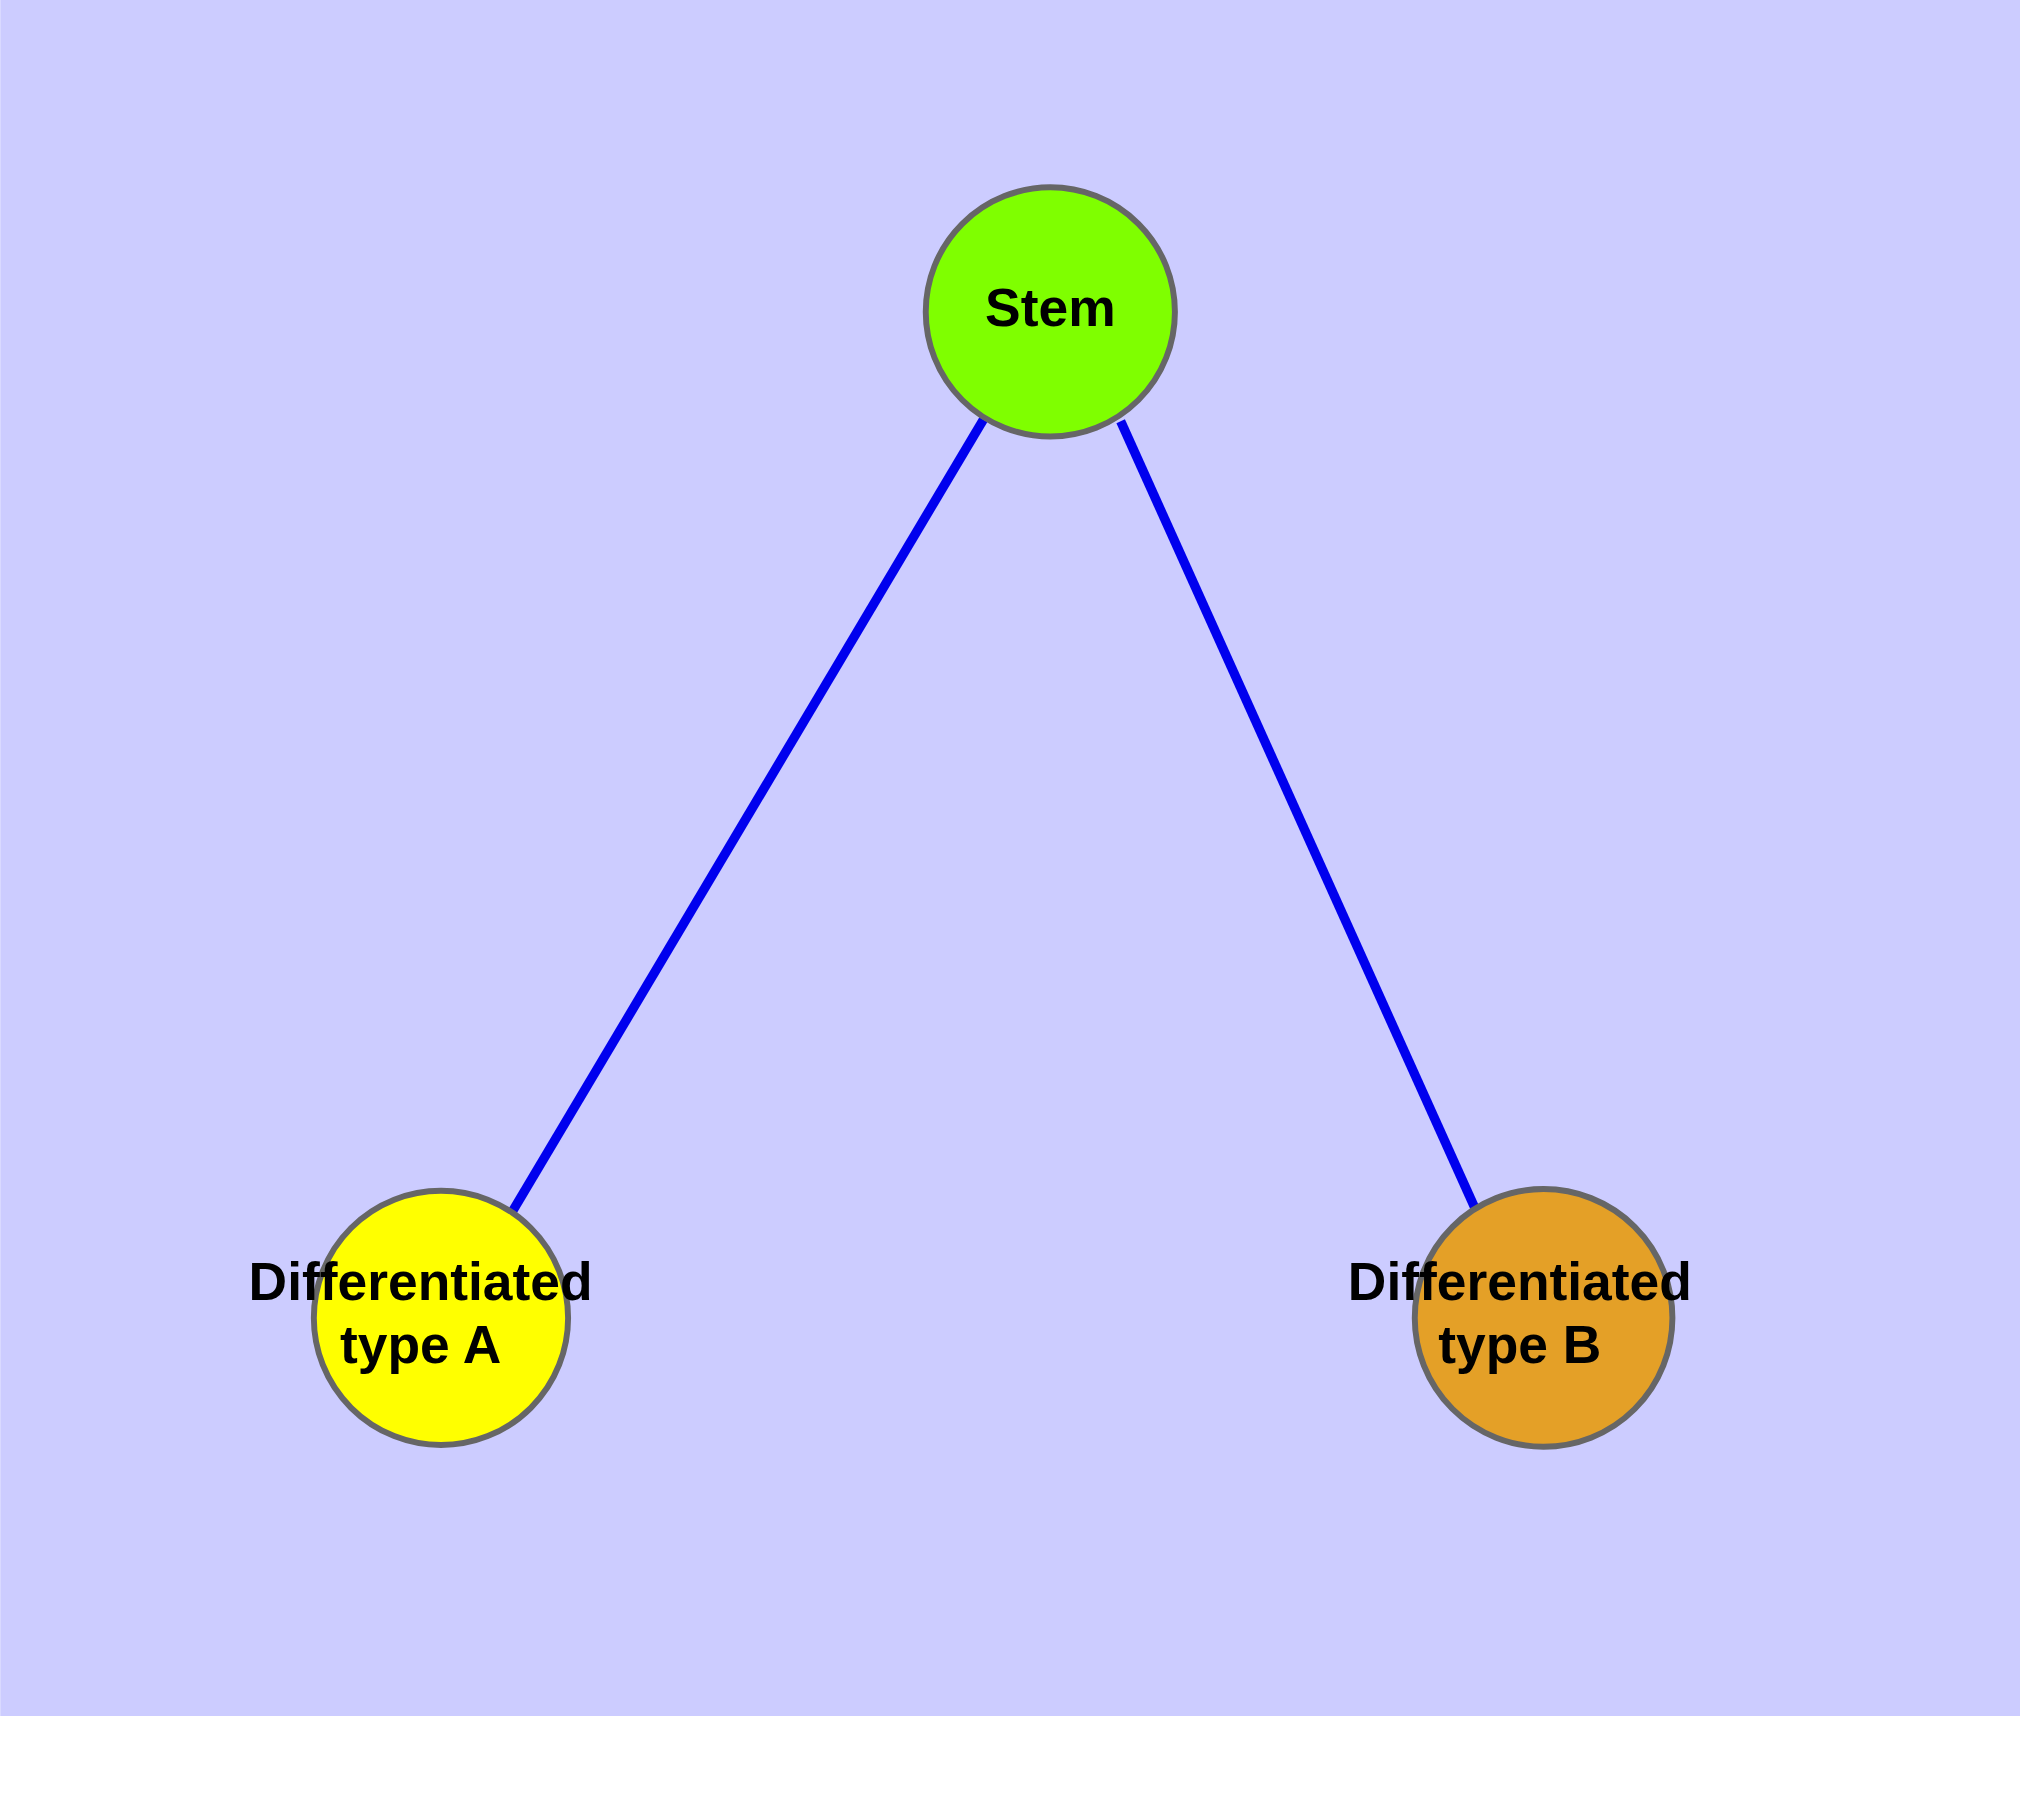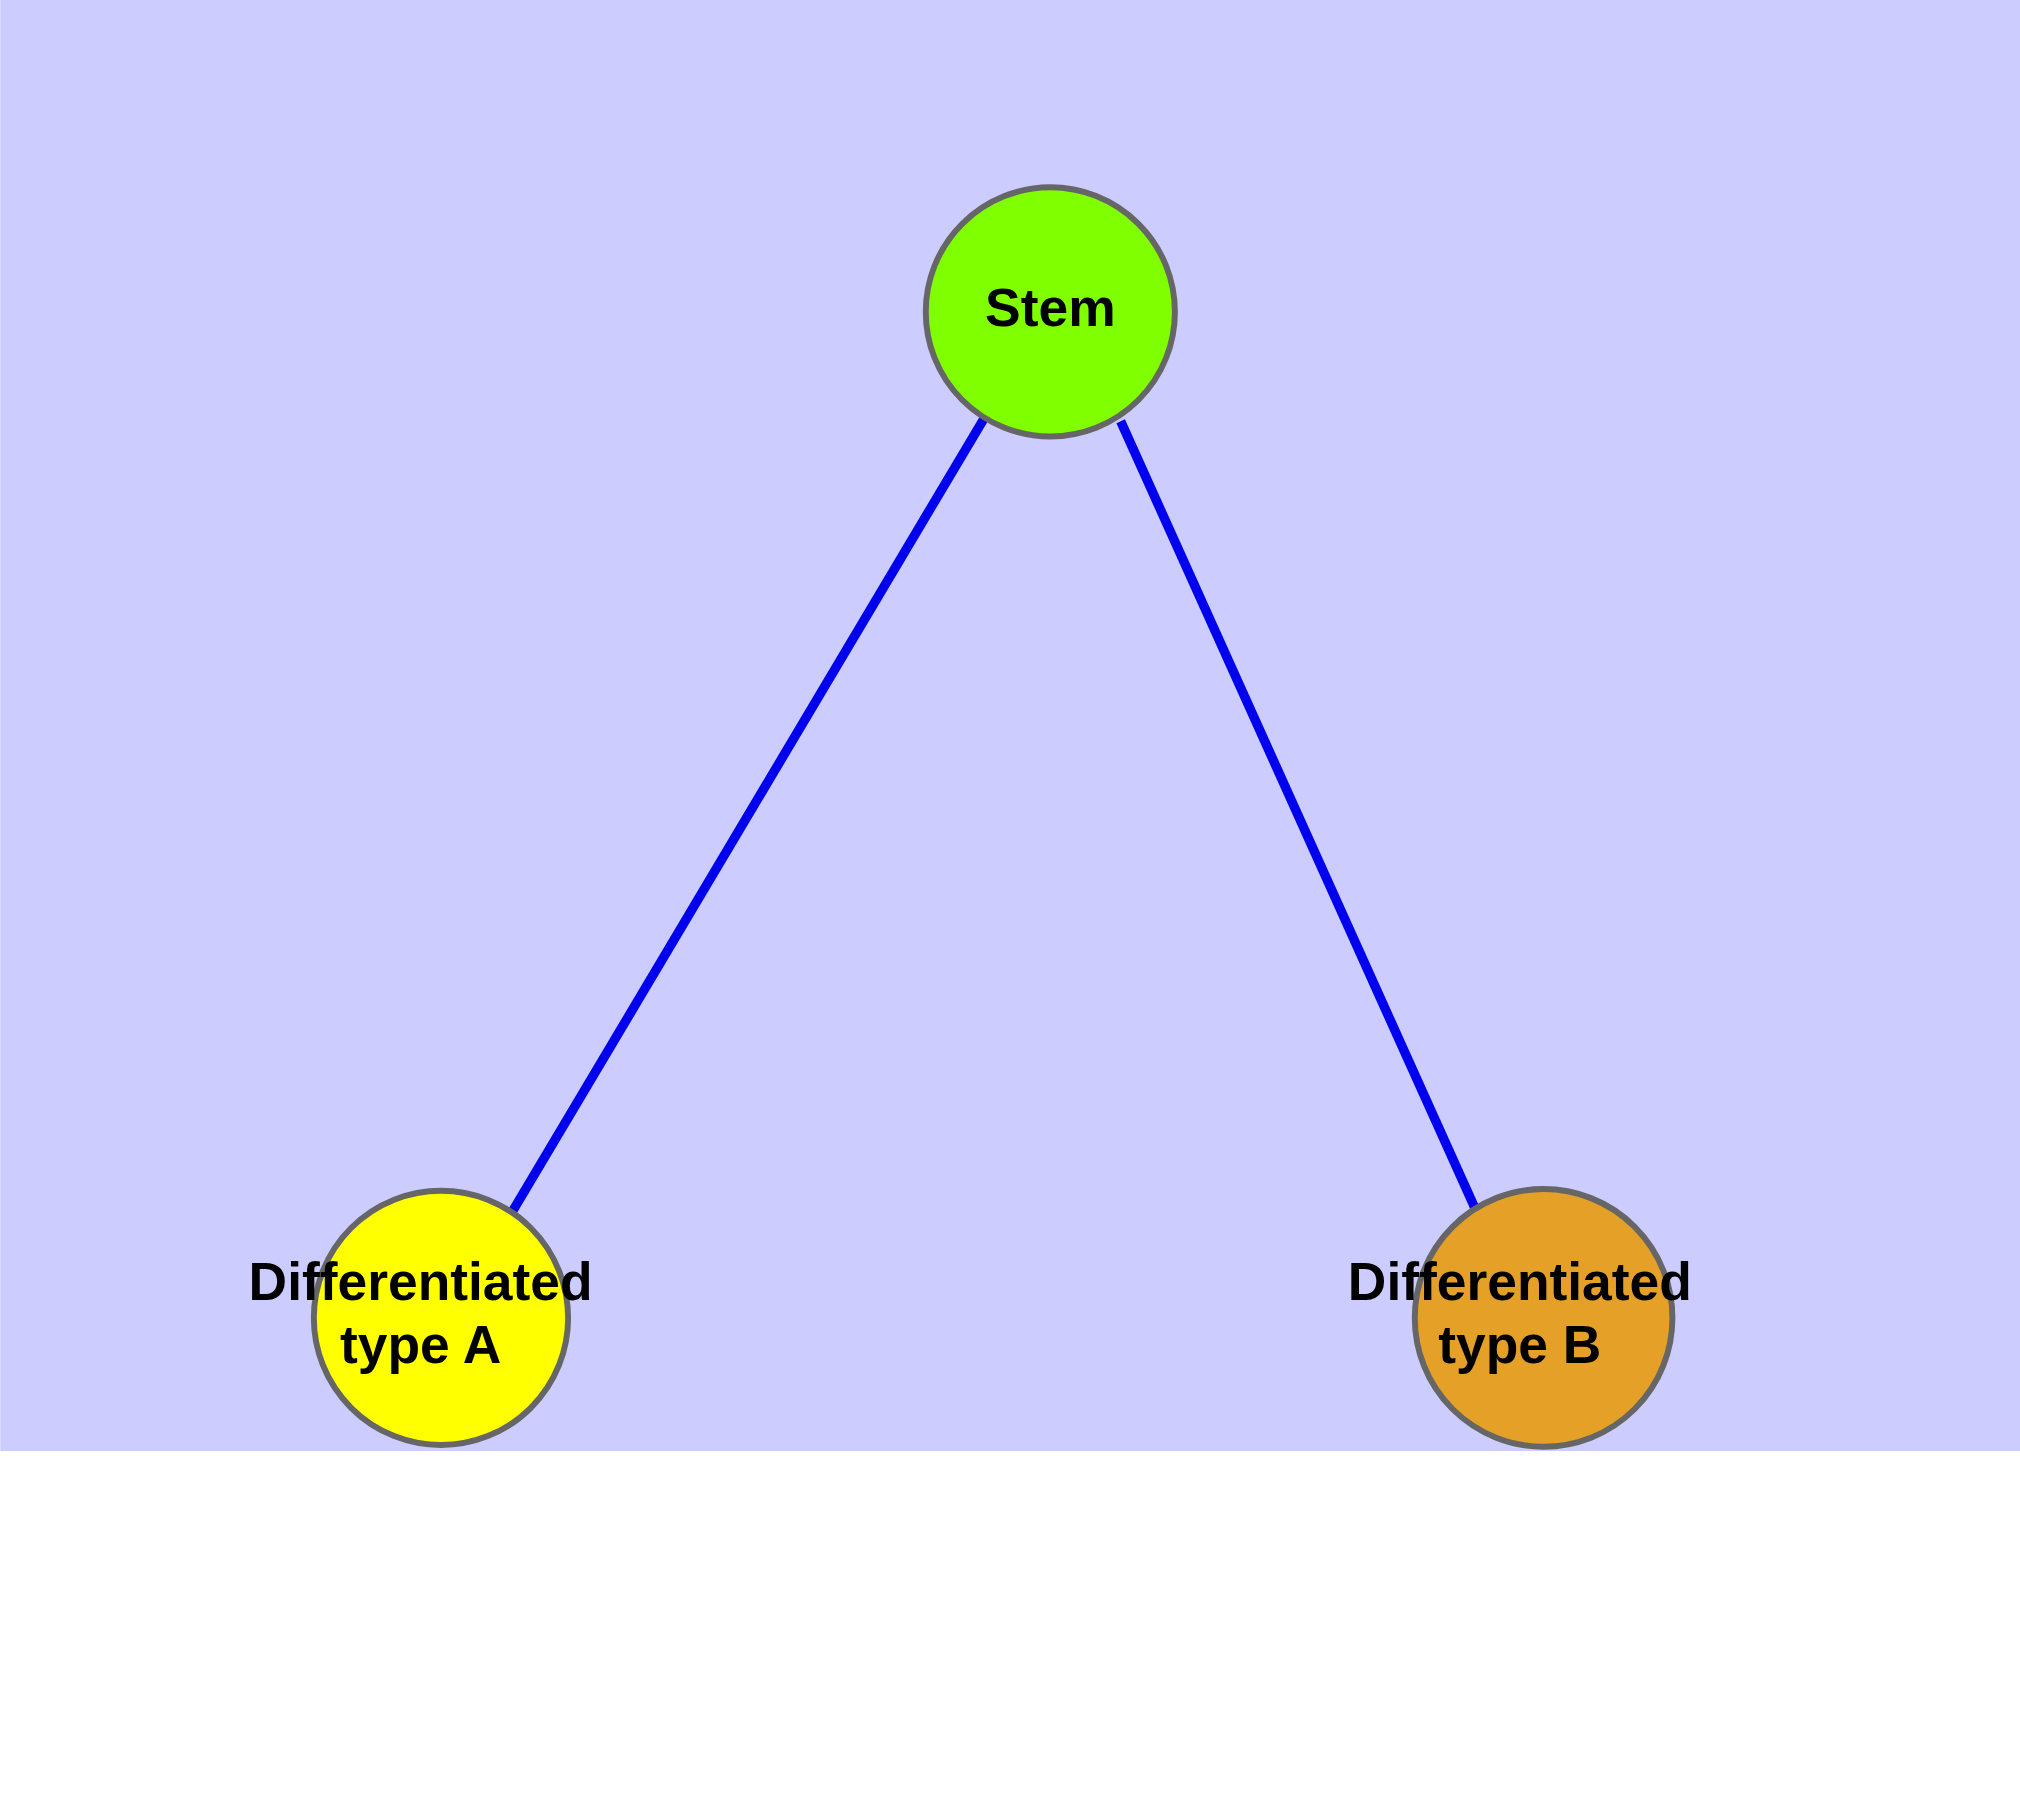--- a/index.html
+++ b/index.html
@@ -30,21 +30,21 @@
     font-weight: bold;
     fill: #000000;
     text-anchor: middle;
     dominant-baseline: middle;
     paint-order: normal;
   }
 </style>
 </head>
 <body>
 
-<div id="canvas-wrap" style="width: 2021px; height: 1451px;">
+<div id="canvas-wrap" style="width: 2021px; height: 1716px;">
   <svg id="graph-svg" viewBox="0 0 2384 2138" xmlns="http://www.w3.org/2000/svg" style="width: 2021px; height: 1812px;">
     <rect id="bg-rect" x="0" y="0" width="2384" height="2138" fill="#CCCCFF"></rect>
     <g id="edges-layer">
         <line x1="1160" y1="495" x2="604" y2="1430" stroke="#0000EE" stroke-width="11" stroke-linecap="butt"></line>
         <line x1="1322" y1="497" x2="1742" y2="1430" stroke="#0000EE" stroke-width="11" stroke-linecap="butt"></line>
       </g>
     <g id="nodes-layer">
         <circle cx="1239" cy="368" r="147" fill="#7FFF00" stroke="#666666" stroke-width="7"></circle>
         <circle cx="520" cy="1555" r="150" fill="#FFFF00" stroke="#666666" stroke-width="7"></circle>
         <circle cx="1821" cy="1555" r="152" fill="#E4A027" stroke="#666666" stroke-width="7"></circle>

